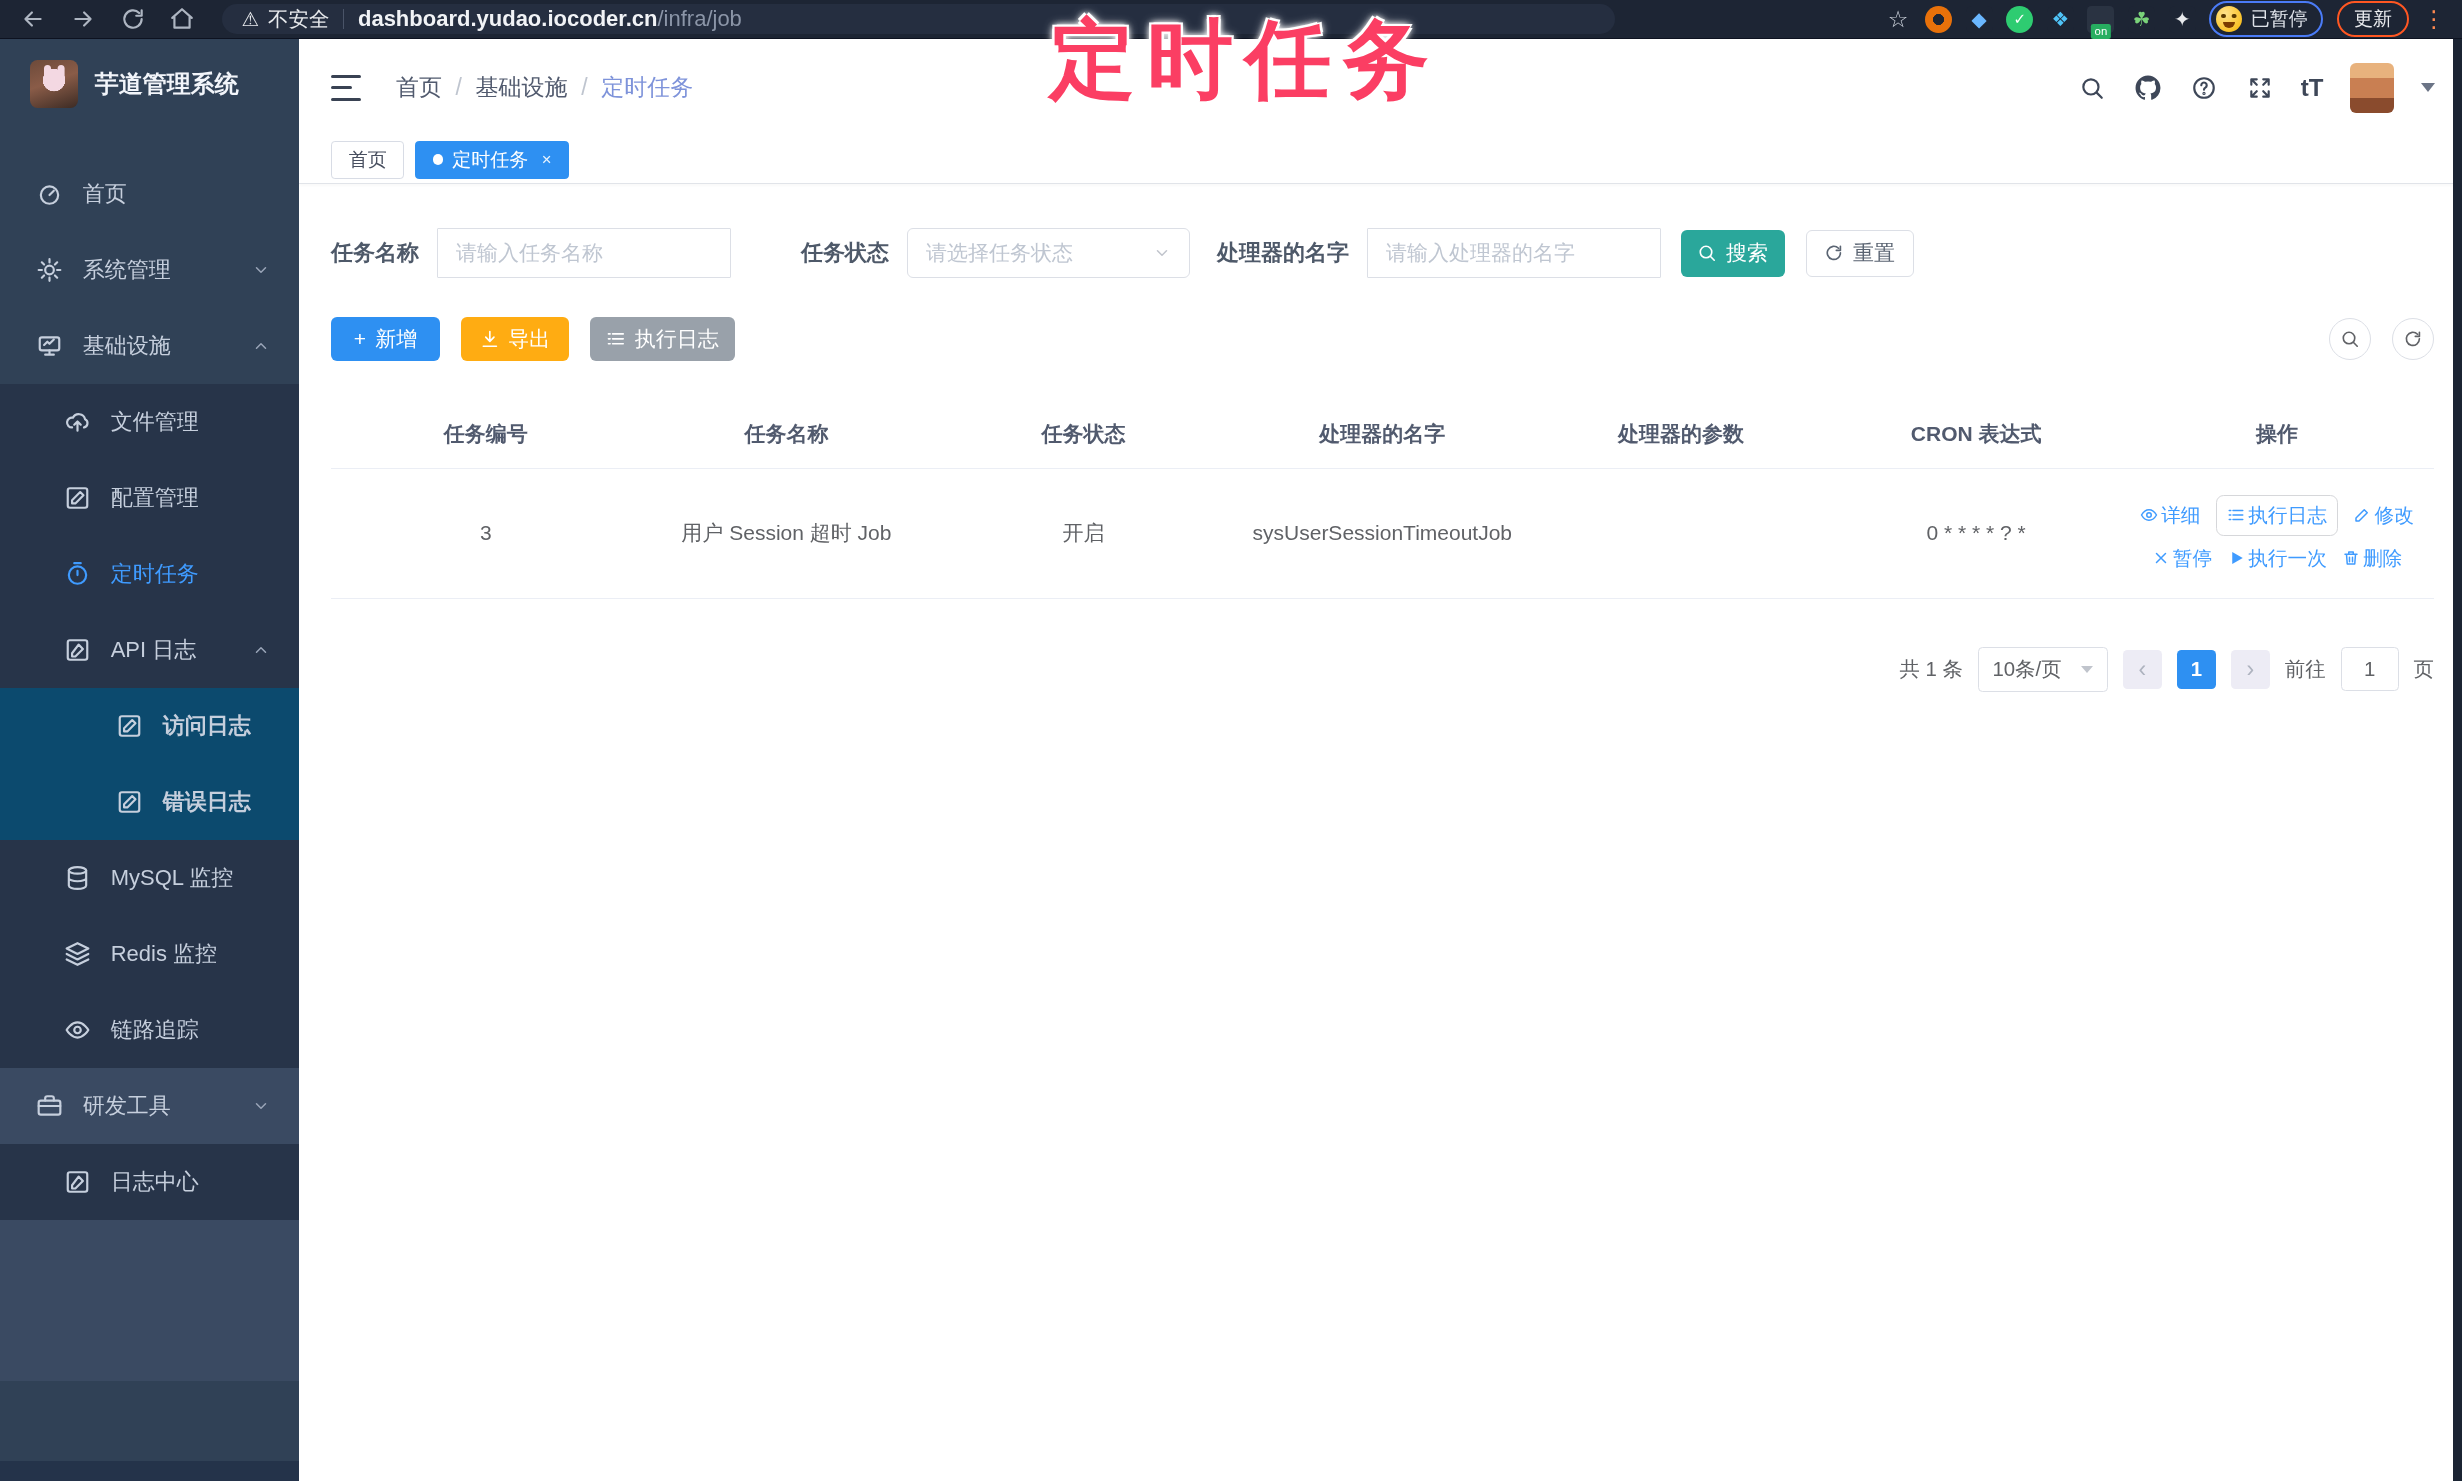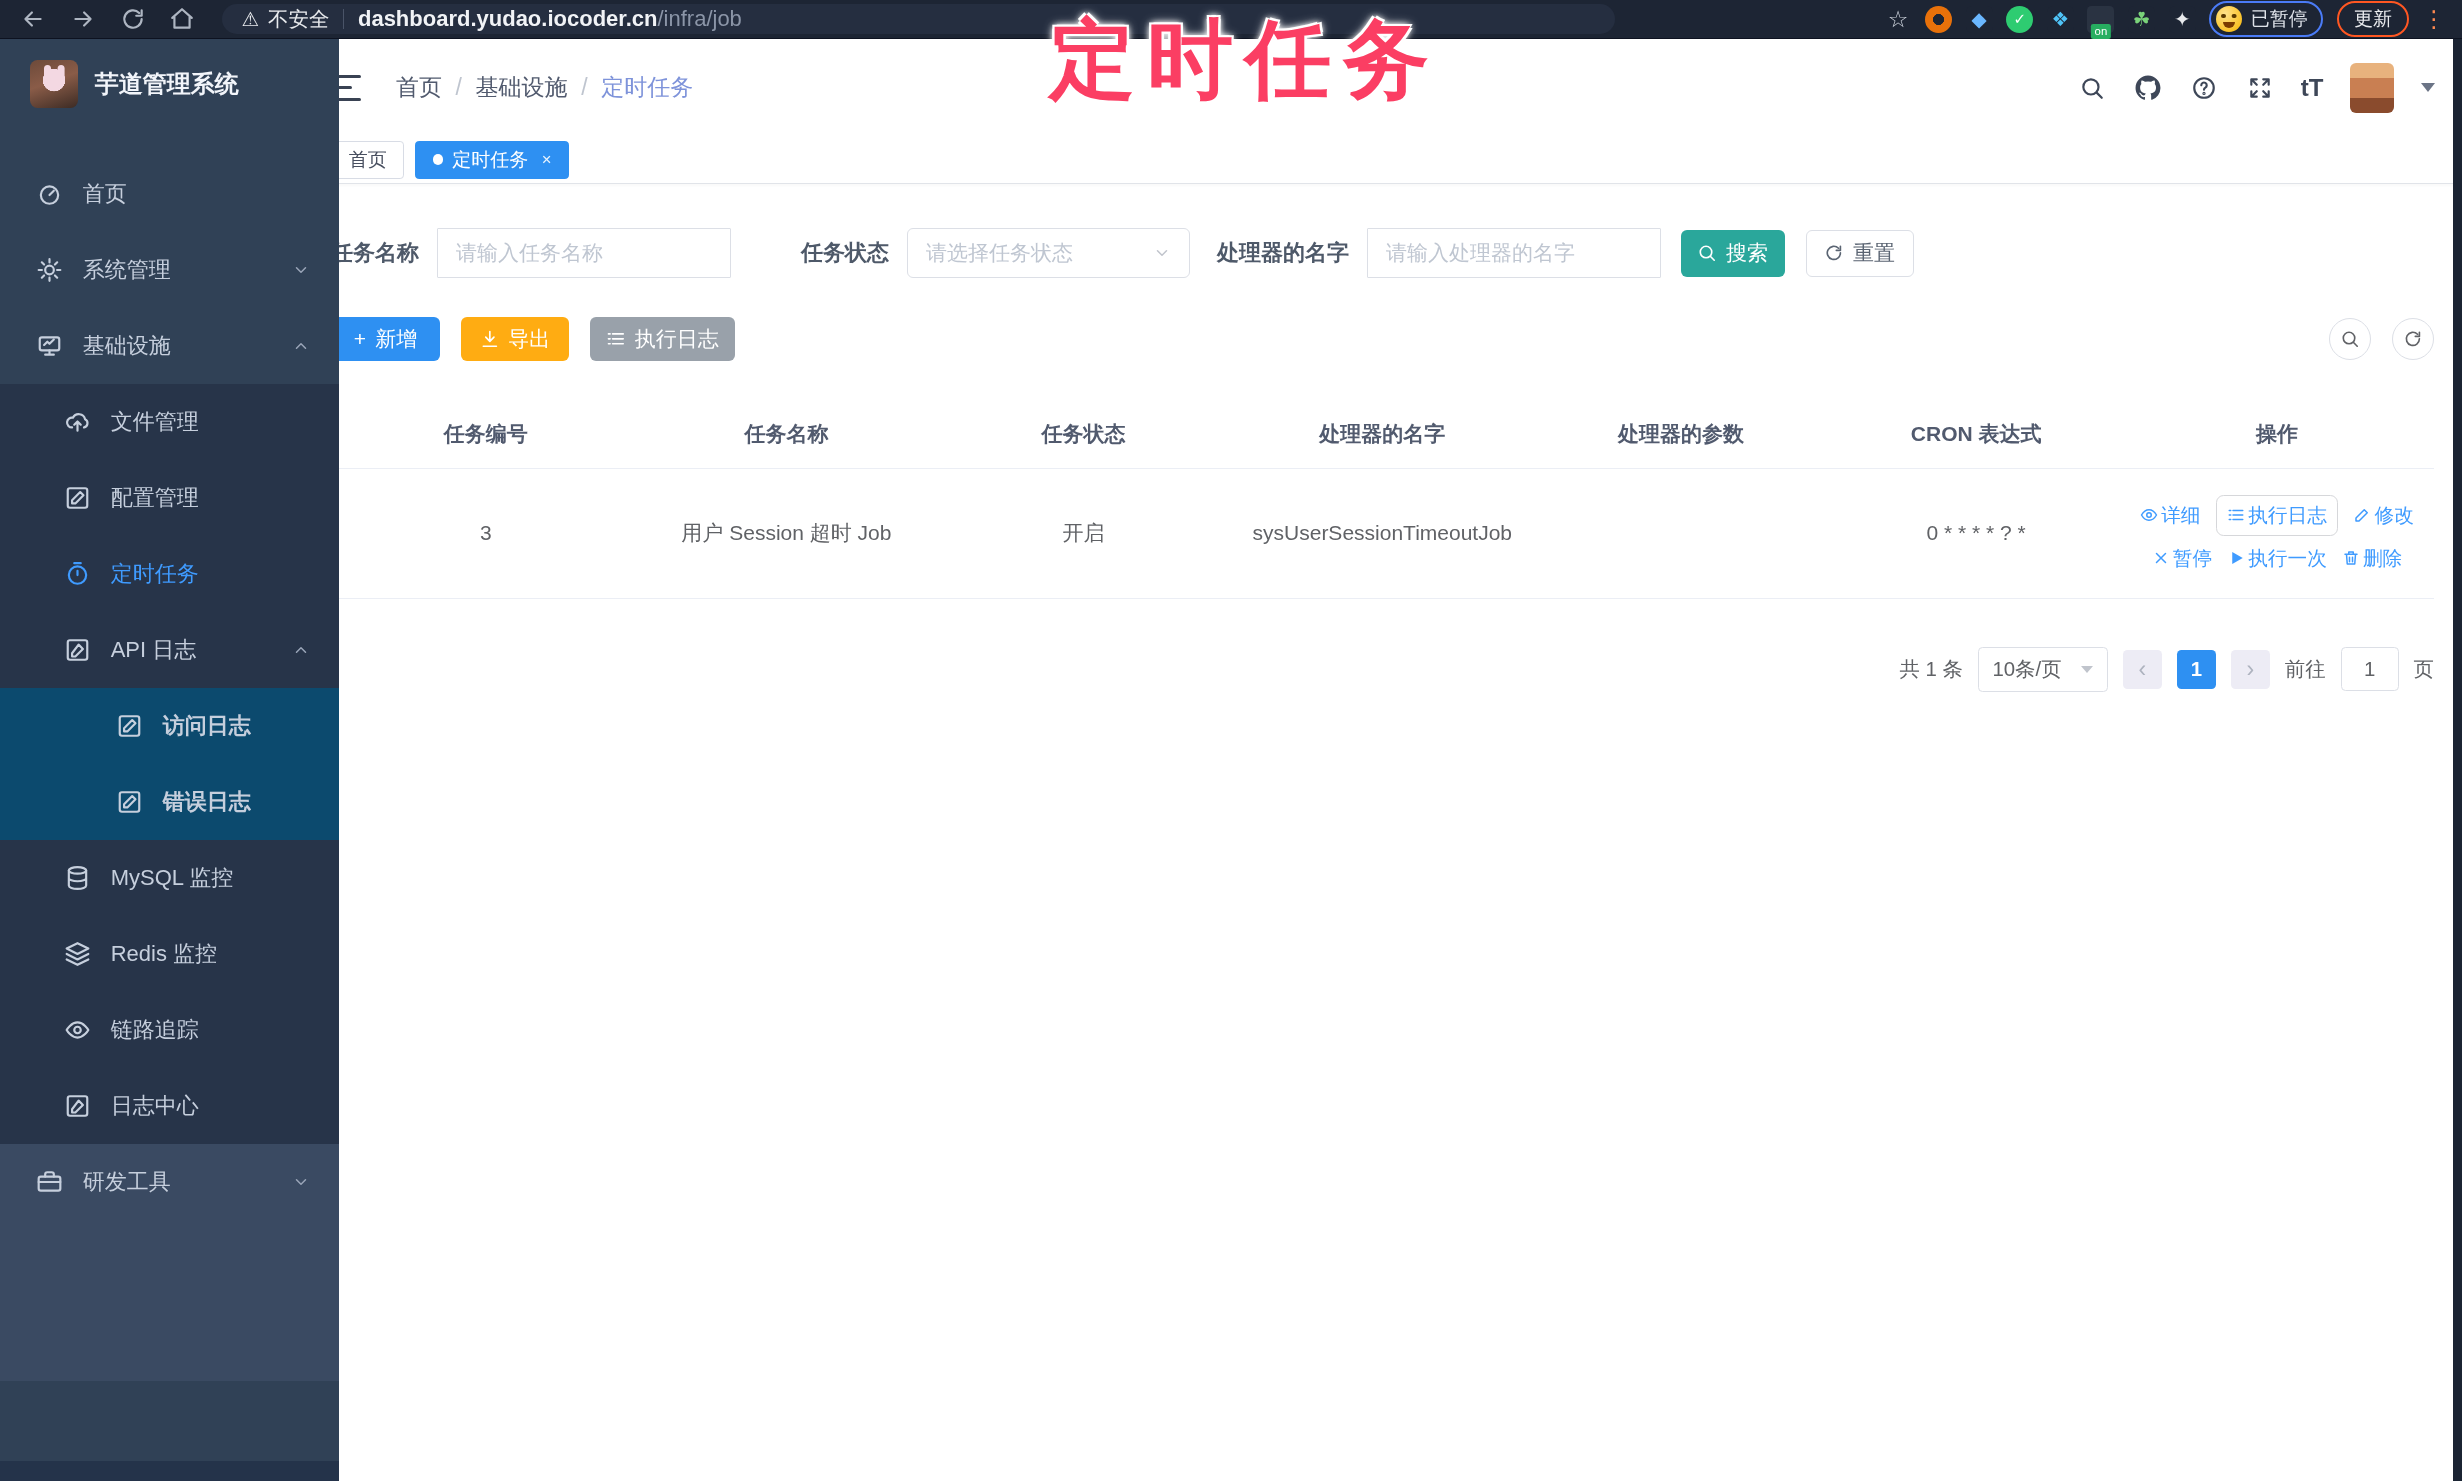--- a/index.html
+++ b/index.html
@@ -33,21 +33,21 @@
   .emoji-face:after { content:""; position:absolute; bottom:4.5px; left:6.8px; width:12px; height:5.3px; border-radius:0 0 9px 9px; background:#7a3b00; }
   .paused-label { font-size:19px; color:#dfe3ea; }
   .update-pill { border:2.3px solid #ff5722; border-radius:23px; padding:3px 15px; font-size:19px; color:#e8eaed; }
   .kebab { color:#ff8a50; font-size:23px; letter-spacing:0; margin-right:4.5px; }
 
   
   .overlay-title { position:absolute; left:1049px; top:1.5px; z-index:60; font-size:86px; font-weight:bold; letter-spacing:12px; color:#fb3e63;
     text-shadow:0 0 7.6px #fff,0 0 7.6px #fff,0 0 12px #fff,2.3px 2.3px 0 #fff,-2.3px -2.3px 0 #fff,2.3px -2.3px 0 #fff,-2.3px 2.3px 0 #fff; pointer-events:none; }
 
   
-  .sidebar { position:absolute; top:39px; left:0; width:339px; bottom:0; background:#304156; color:#c6cfdd; z-index:10; }
+  .sidebar { position:absolute; top:39px; left:0; width:299px; bottom:0; background:#304156; color:#c6cfdd; z-index:10; }
   .logo-row { display:flex; align-items:center; gap:16.7px; padding:21px 0 18px 30px; }
   .logo-img { width:48px; height:48px; border-radius:7.6px; background:
       radial-gradient(circle at 50% 42%, #f3d8e2 0 30%, transparent 31%),
       linear-gradient(160deg,#6d4a3a 0%, #8a5c48 45%, #3c2b24 100%); position:relative; overflow:hidden;}
   .logo-img:before { content:""; position:absolute; top:4.5px; left:13.6px; width:7.6px; height:16.7px; background:#f3d8e2; border-radius:4.5px; box-shadow:13.6px 0 0 #f3d8e2; }
   .app-title { font-size:24px; font-weight:bold; color:#f2f5fa; }
   .menu { margin-top:30px; }
   .m-item { height:76px; display:flex; align-items:center; gap:19.7px; padding-left:36px; position:relative; font-size:22px; cursor:pointer; }
   .m-item .ic { flex:0 0 27px; }
   .m-item.l1 { padding-left:64px; background:#273449; }
@@ -266,36 +266,36 @@
           </svg>
         <span>Redis 监控</span>
       </div>
       <div class="m-item l1">
         <svg class="i ic" viewBox="0 0 24 24">
             <path d="M2 12s4-7 10-7 10 7 10 7-4 7-10 7S2 12 2 12z"></path>
             <circle cx="12" cy="12" r="3"></circle>
           </svg>
         <span>链路追踪</span>
       </div>
-      <div class="m-item l1">
-        <svg class="i ic" viewBox="0 0 24 24">
-            <rect x="3" y="3" width="18" height="18" rx="2"></rect>
-            <path d="M13 7l4 4-7 7H7v-3z"></path>
-          </svg>
-        <span>日志中心</span>
-      </div>
       <div class="m-item devtools-band">
         <svg class="i ic" viewBox="0 0 24 24">
             <rect x="2" y="7" width="20" height="13" rx="2"></rect>
             <path d="M8 7V5a2 2 0 0 1 2-2h4a2 2 0 0 1 2 2v2M2 12h20"></path>
           </svg>
         <span>研发工具</span>
         <svg class="i xs chev" viewBox="0 0 24 24">
             <path d="M6 9l6 6 6-6"></path>
           </svg>
+      </div>
+      <div class="m-item l1">
+        <svg class="i ic" viewBox="0 0 24 24">
+            <rect x="3" y="3" width="18" height="18" rx="2"></rect>
+            <path d="M13 7l4 4-7 7H7v-3z"></path>
+          </svg>
+        <span>日志中心</span>
       </div>
       <div class="devtools-band" style="height:161px;"></div>
     </div>
     <div class="sidebar-foot"></div>
   </div>
 
   <div class="main">
     <div class="hdr">
       <div class="hamburger">
           <span></span>

